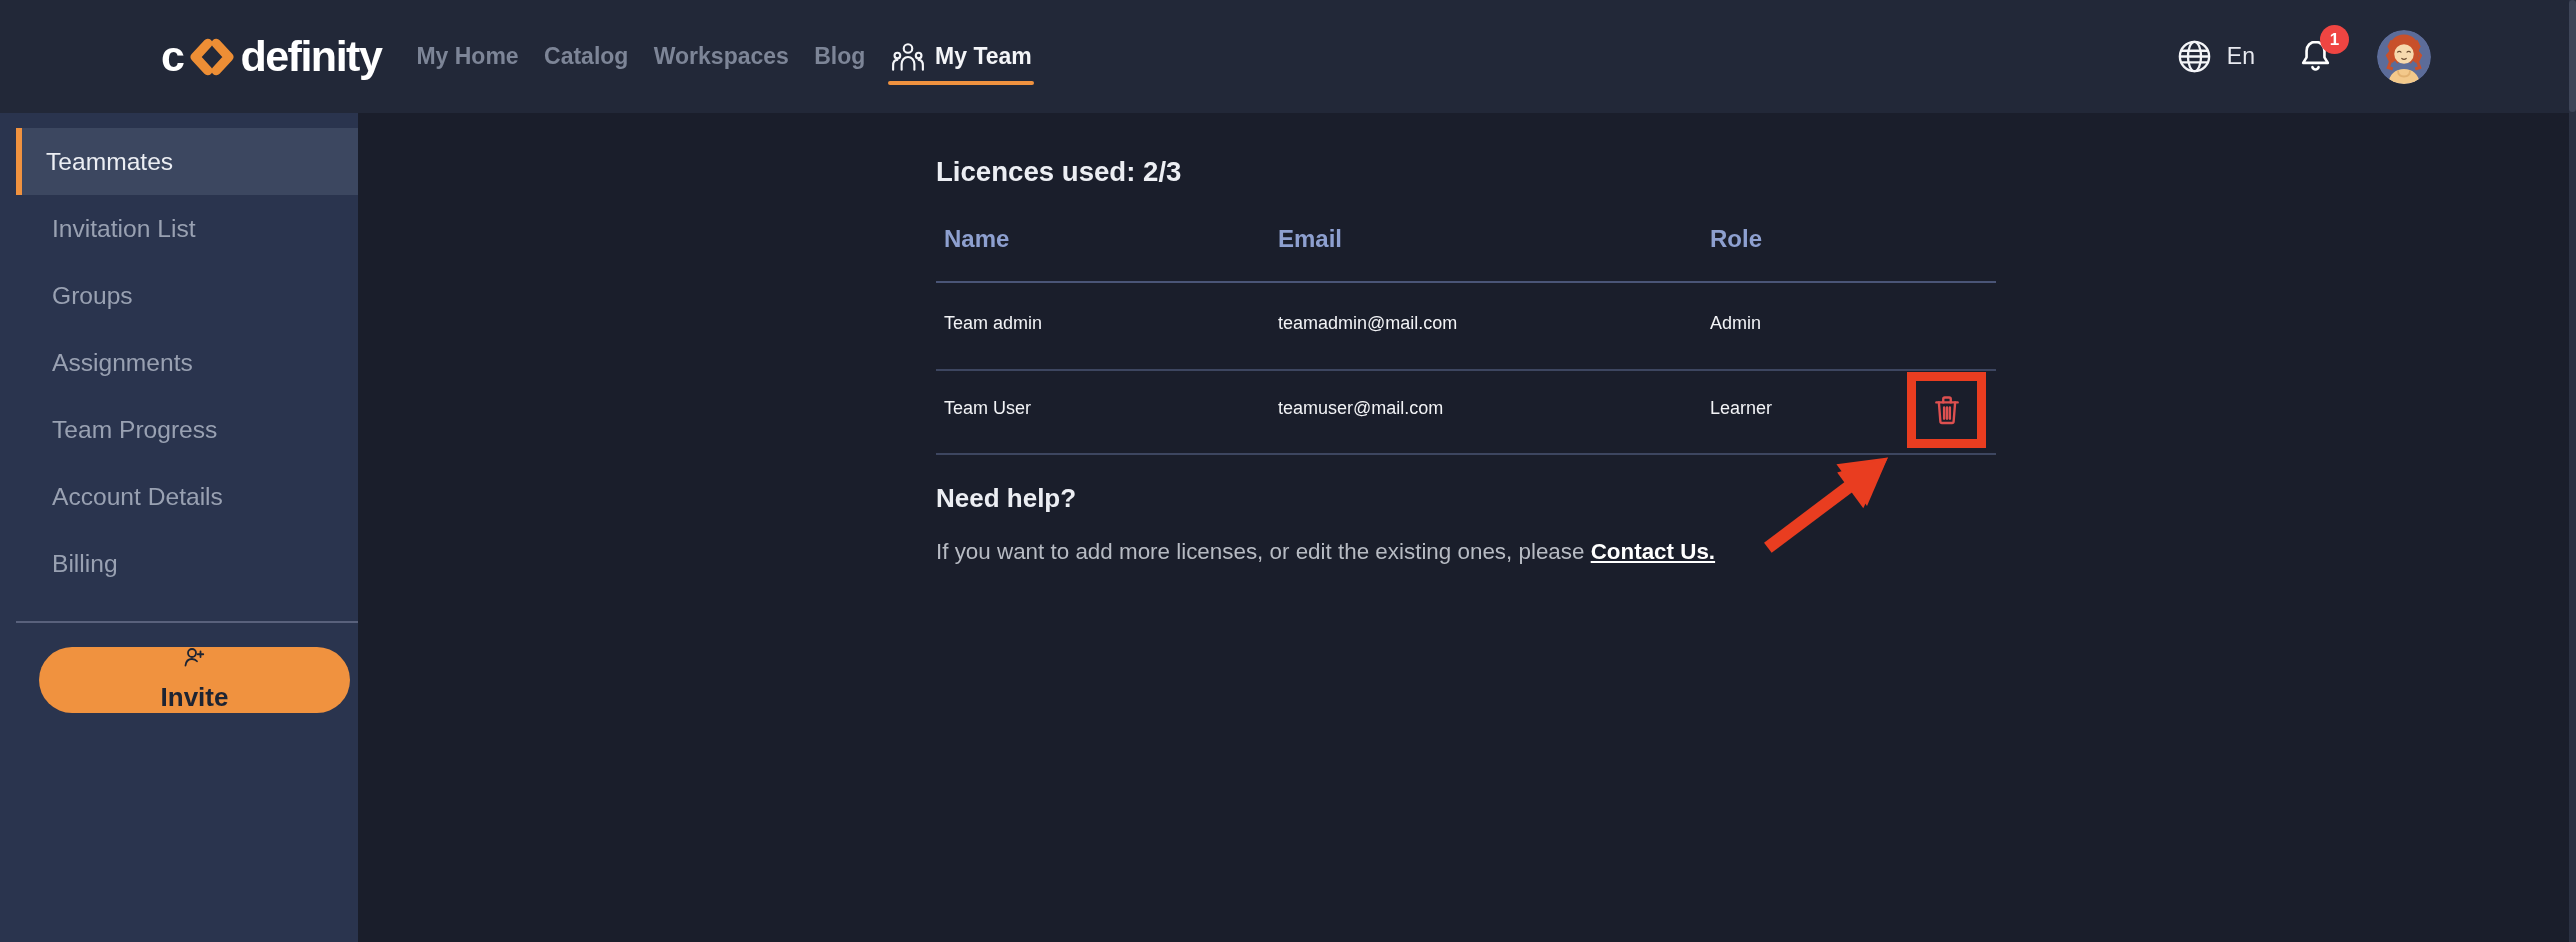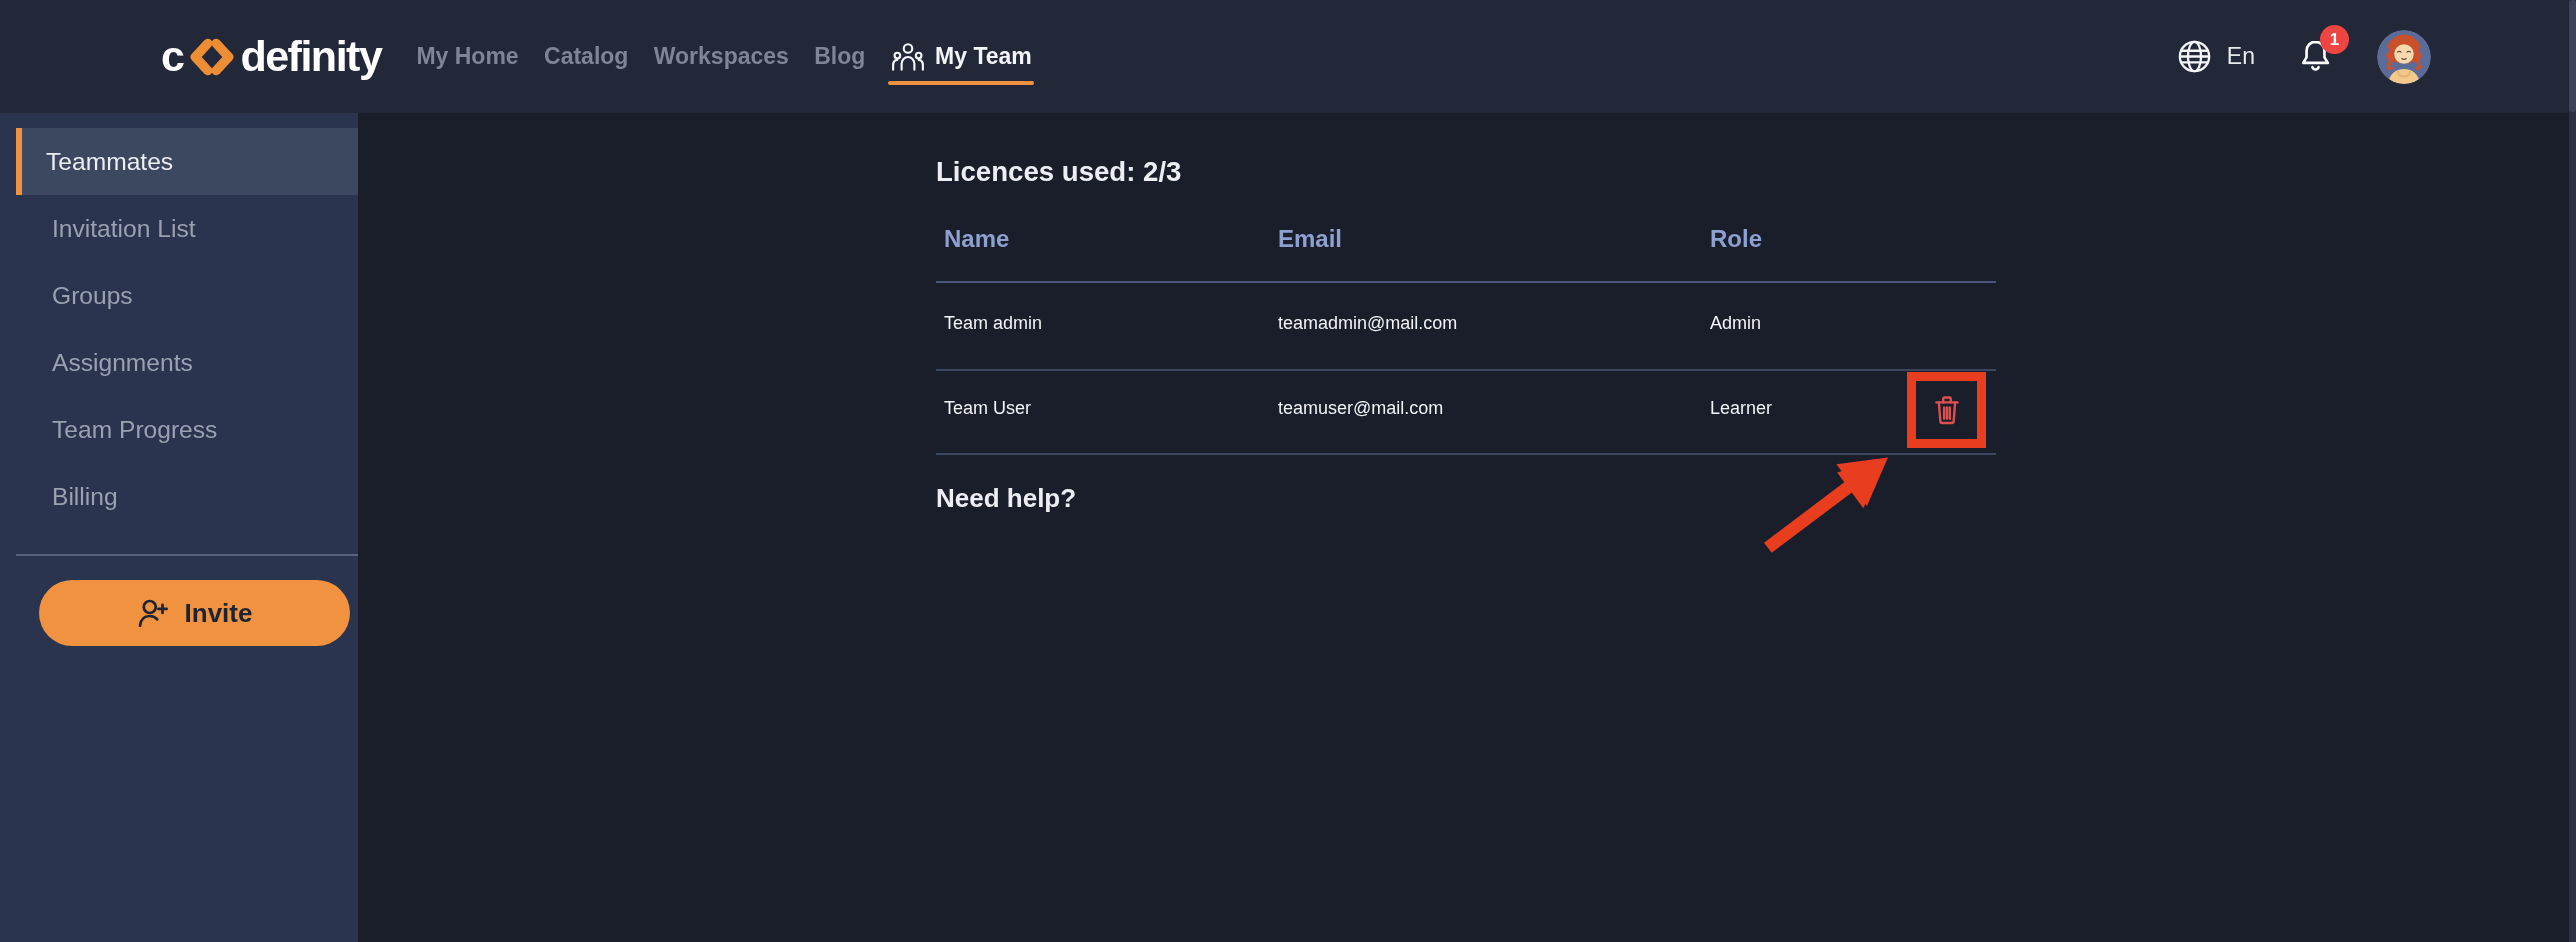--- a/index.html
+++ b/index.html
@@ -62,21 +62,21 @@
   .side-item.active {
     background:#3C4760; border-left:6px solid #F0923F;
     padding-left:24px; color:#ECEEF3;
   }
   .side-divider { margin-top:24px; height:1.5px; background:#59617C; }
   .invite-btn {
     margin:24.6px 24px 0 23px; width:311px; height:66px;
     background:#F0923F; border:none; border-radius:33px;
     display:flex; align-items:center; justify-content:center; gap:15px;
     color:#1D2433; font-family:"Liberation Sans", sans-serif;
-    font-size:26px; font-weight:700; cursor:pointer;
+    font-size:26px; font-weight:700; cursor:pointer;flex-direction:column;
   }
 
   
   .content { position:absolute; left:936px; top:113px; width:1193px; height:830px; }
   .licenses-heading { position:absolute; left:0; top:43px; font-size:27.6px; font-weight:700; color:#ECEEF3; }
   .col-head { position:absolute; font-size:24px; font-weight:700; color:#8EA0D0; top:112px; }
   .col-0 { left:8px; } .col-1 { left:342px; } .col-2 { left:774px; }
   .tline { position:absolute; left:0; width:1060px; height:1.5px; }
   .head-line { top:168px; background:#4A5577; }
   .row-line  { background:#3D4660; }
@@ -196,20 +196,23 @@
     <div class="side-item">
       <span>Groups</span>
     </div>
     <div class="side-item">
       <span>Assignments</span>
     </div>
     <div class="side-item">
       <span>Team Progress</span>
     </div>
     <div class="side-item">
+      <span>Account Details</span>
+    </div>
+    <div class="side-item">
       <span>Billing</span>
     </div>
     <div class="side-divider"></div>
     <button class="invite-btn">
       <svg width="33" height="30" viewBox="0 0 44 40">
         <g fill="none" stroke="#1D2433" stroke-width="3.6" stroke-linecap="round">
           <circle cx="17" cy="12" r="8"></circle>
           <path d="M4 37c1-9 6.5-13 13-13 4 0 7.5 1.5 10 4.5"></path>
           <path d="M34 9v11M28.5 14.5h11"></path>
         </g>
@@ -249,20 +252,21 @@
       </button>
     </div>
 
     <svg class="arrow-svg" width="164" height="127" viewBox="0 0 220 170">
       <line x1="32" y1="143" x2="145" y2="58" stroke="#E93D20" stroke-width="17"></line>
       <polygon points="193,22 165,87 124,31" fill="#E93D20"></polygon>
       <polygon points="193,22 125,42 160,90" fill="#E93D20"></polygon>
     </svg>
 
     <h2 class="help-heading">Need help?</h2>
+    <p class="help-text"><span>If you want to add more licenses, or edit the existing ones, please </span><a class="contact-link">Contact Us.</a></p>
   </main>
 
   <div class="scrollbar-track">
     <div class="scrollbar-thumb"></div>
   </div>
 
 </div>
 
 
 </body></html>

